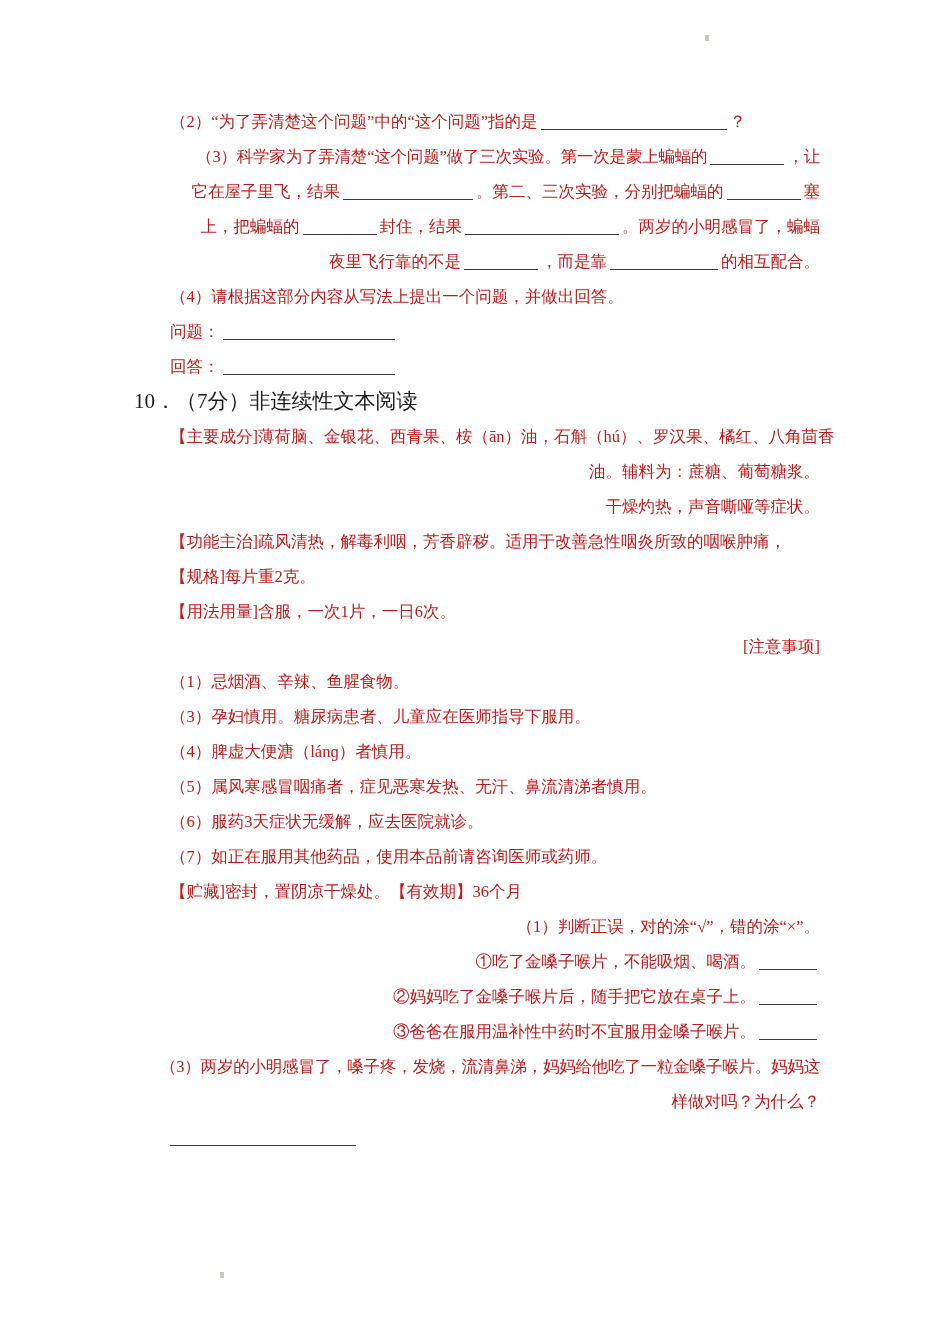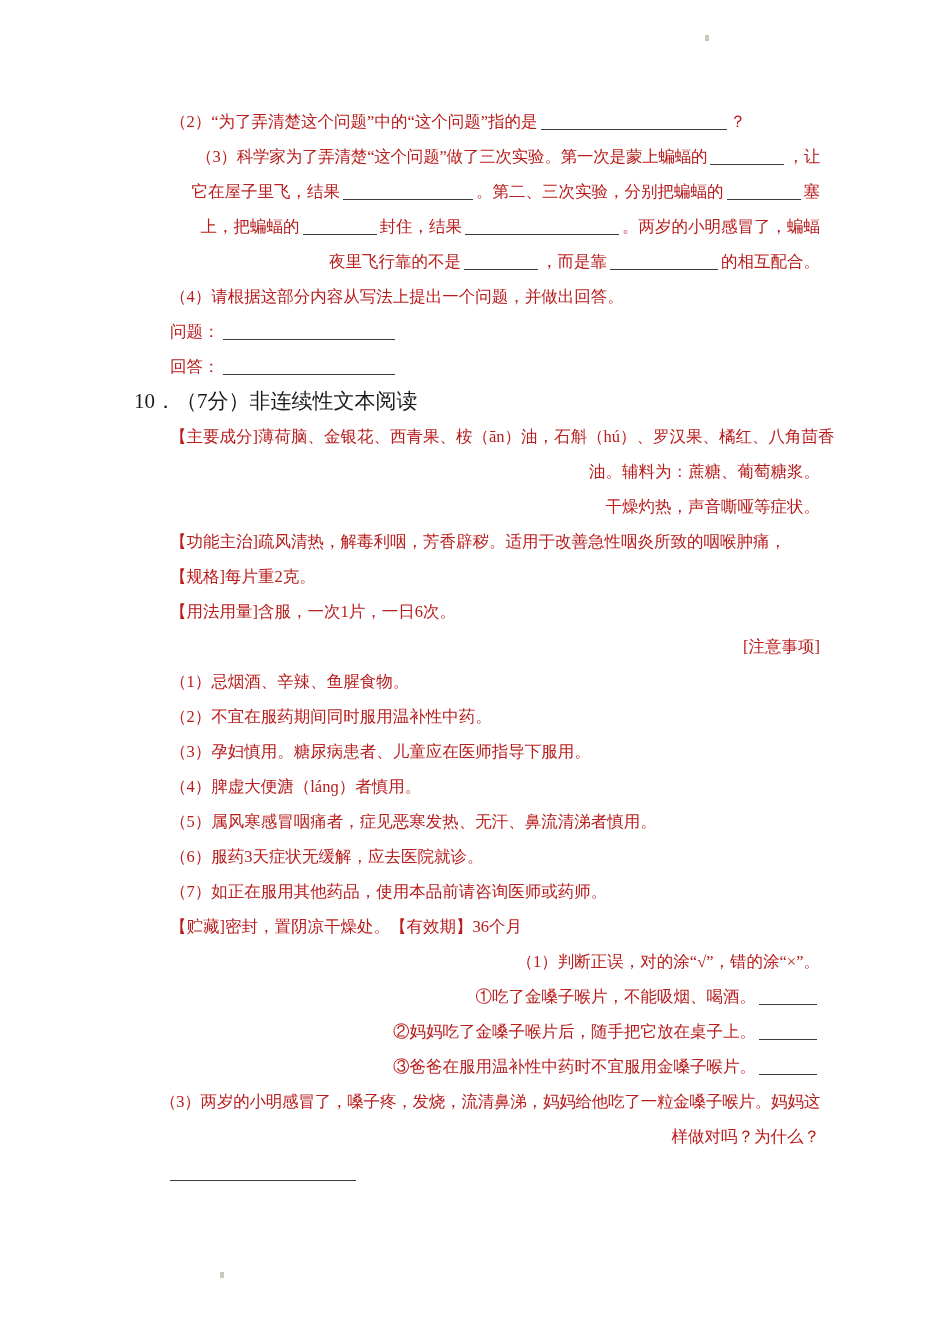--- a/index.html
+++ b/index.html
@@ -143,21 +143,20 @@
     <div class="ln ind0">油。辅料为：蔗糖、葡萄糖浆。</div>
 
     <div class="ln ind0">干燥灼热，声音嘶哑等症状。</div>
     <div class="ln ind1">【功能主治]疏风清热，解毒利咽，芳香辟秽。适用于改善急性咽炎所致的咽喉肿痛，</div>
 
     <div class="ln ind1">【规格]每片重2克。</div>
     <div class="ln ind1">【用法用量]含服，一次1片，一日6次。</div>
 
     <div class="ln ind0">[注意事项]</div>
     <div class="ln ind1">（1）忌烟酒、辛辣、鱼腥食物。</div>
-    <div class="ln ind1">（2）不宜在服药期间同时服用温补性中药。</div>
     <div class="ln ind1">（3）孕妇慎用。糖尿病患者、儿童应在医师指导下服用。</div>
     <div class="ln ind1">（4）脾虚大便溏（lánɡ）者慎用。</div>
     <div class="ln ind1">（5）属风寒感冒咽痛者，症见恶寒发热、无汗、鼻流清涕者慎用。</div>
     <div class="ln ind1">（6）服药3天症状无缓解，应去医院就诊。</div>
     <div class="ln ind1">（7）如正在服用其他药品，使用本品前请咨询医师或药师。</div>
 
     <div class="ln ind1">【贮藏]密封，置阴凉干燥处。【有效期】36个月</div>
 
     <div class="ln ind0">（1）判断正误，对的涂“√”，错的涂“×”。</div>
 

